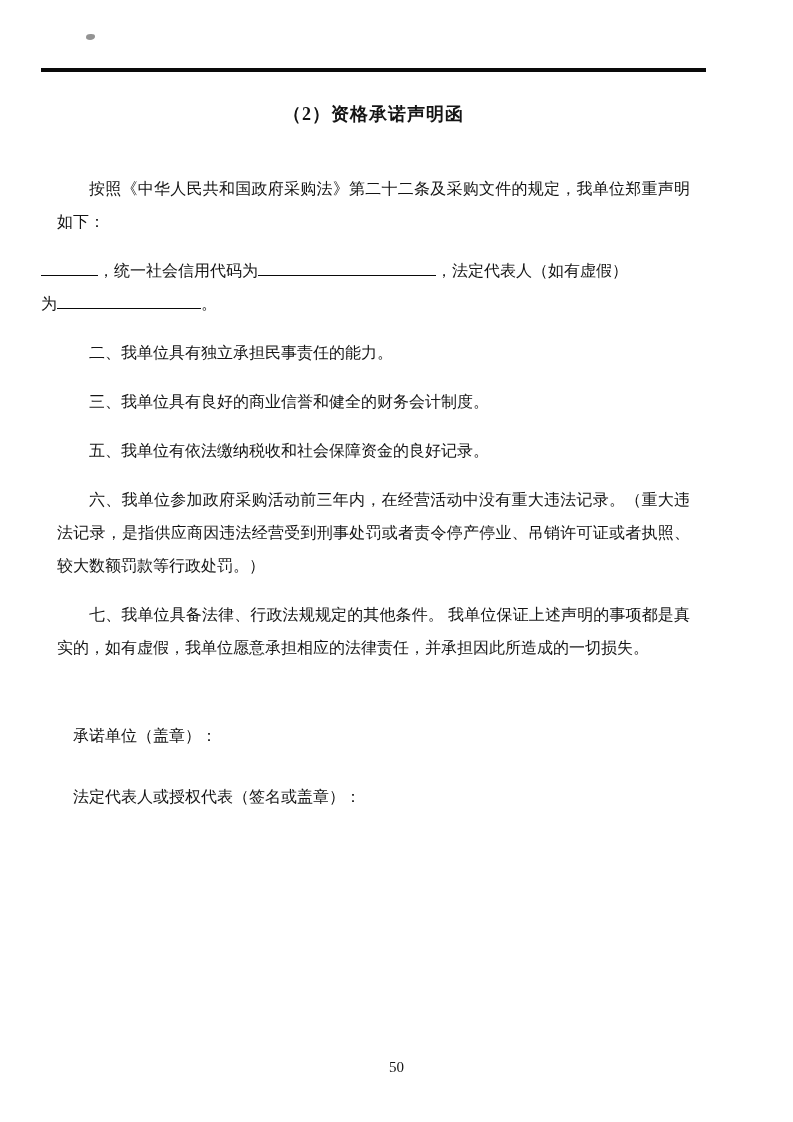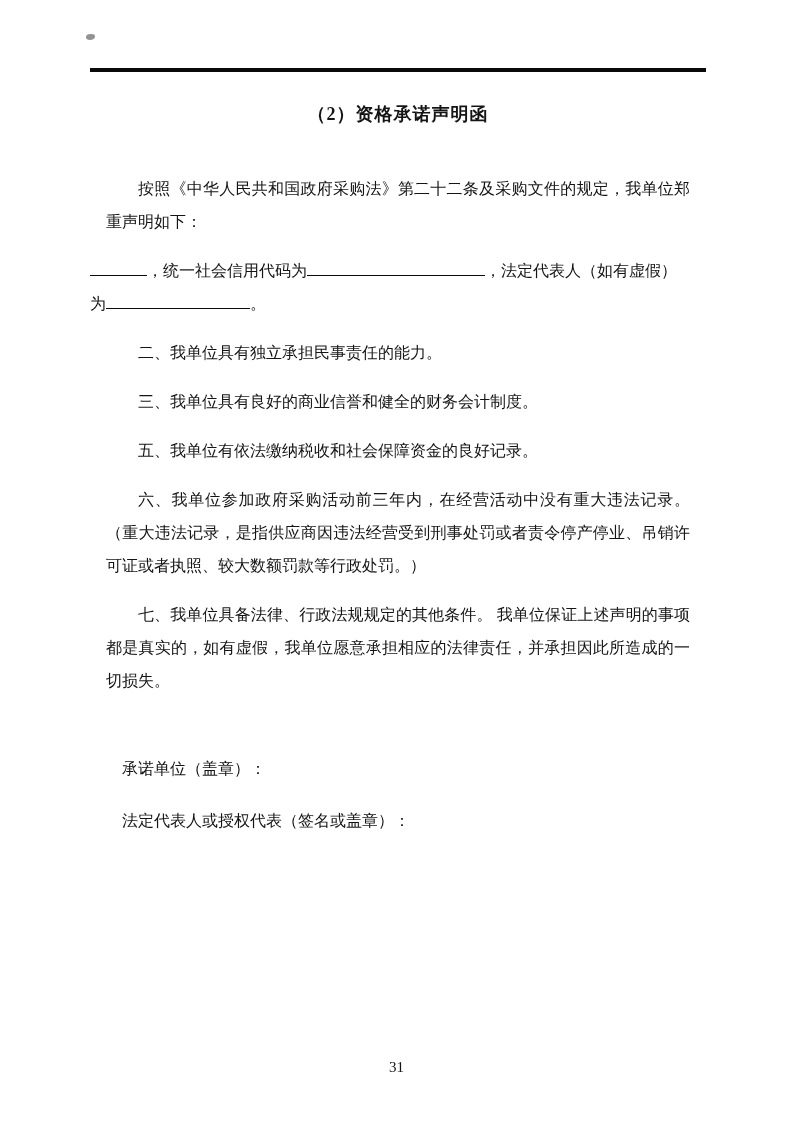--- a/index.html
+++ b/index.html
@@ -7,21 +7,21 @@
     padding: 0;
     background: #ffffff;
   }
   .page {
     position: relative;
     width: 793px;
     height: 1122px;
     margin: 0 auto;
     background: #ffffff;
     box-sizing: border-box;
-    padding: 68px 87px 0 90px;
+    padding: 68px 87px 0 41px;
     font-family: "Liberation Serif", "DejaVu Serif", serif;
     font-size: 16px;
     color: #141414;
     overflow: hidden;
   }
   .scan-artifact {
     position: absolute;
     left: 86px;
     top: 34px;
     width: 9px;
@@ -71,24 +71,23 @@
   .w165 { width: 165px; }
   .w57  { width: 57px; }
   .w178 { width: 178px; }
   .w144 { width: 144px; }
   .sig-unit {
     margin-top: 55px;
     padding-left: 32px;
     line-height: 33px;
   }
   .sig-rep {
-    margin-top: 21px;
+    margin-top: 28px;
     padding-left: 32px;
     line-height: 33px;
-    font-family: Liberation Mono, monospace;
   }
   .date-line {
     margin-top: 34px;
     padding-left: 390px;
     line-height: 33px;
     white-space: pre;
   }
   .page-number {
     position: absolute;
     left: 0;
@@ -126,15 +125,15 @@
   <p class="para indent">三、我单位具有良好的商业信誉和健全的财务会计制度。</p>
   <p class="para indent">五、我单位有依法缴纳税收和社会保障资金的良好记录。</p>
   <p class="para indent">六、我单位参加政府采购活动前三年内，在经营活动中没有重大违法记录。（重大违法记录，是指供应商因违法经营受到刑事处罚或者责令停产停业、吊销许可证或者执照、较大数额罚款等行政处罚。）</p>
   <p class="para indent">七、我单位具备法律、行政法规规定的其他条件。 我单位保证上述声明的事项都是真实的，如有虚假，我单位愿意承担相应的法律责任，并承担因此所造成的一切损失。</p>
 
   <div class="sig-unit">承诺单位（盖章）：</div>
 
   <div class="sig-rep">法定代表人或授权代表（签名或盖章）：</div>
 
 
-  <div class="page-number">31</div>
+  <div class="page-number">50</div>
 
 </div>
 
 </body></html>

